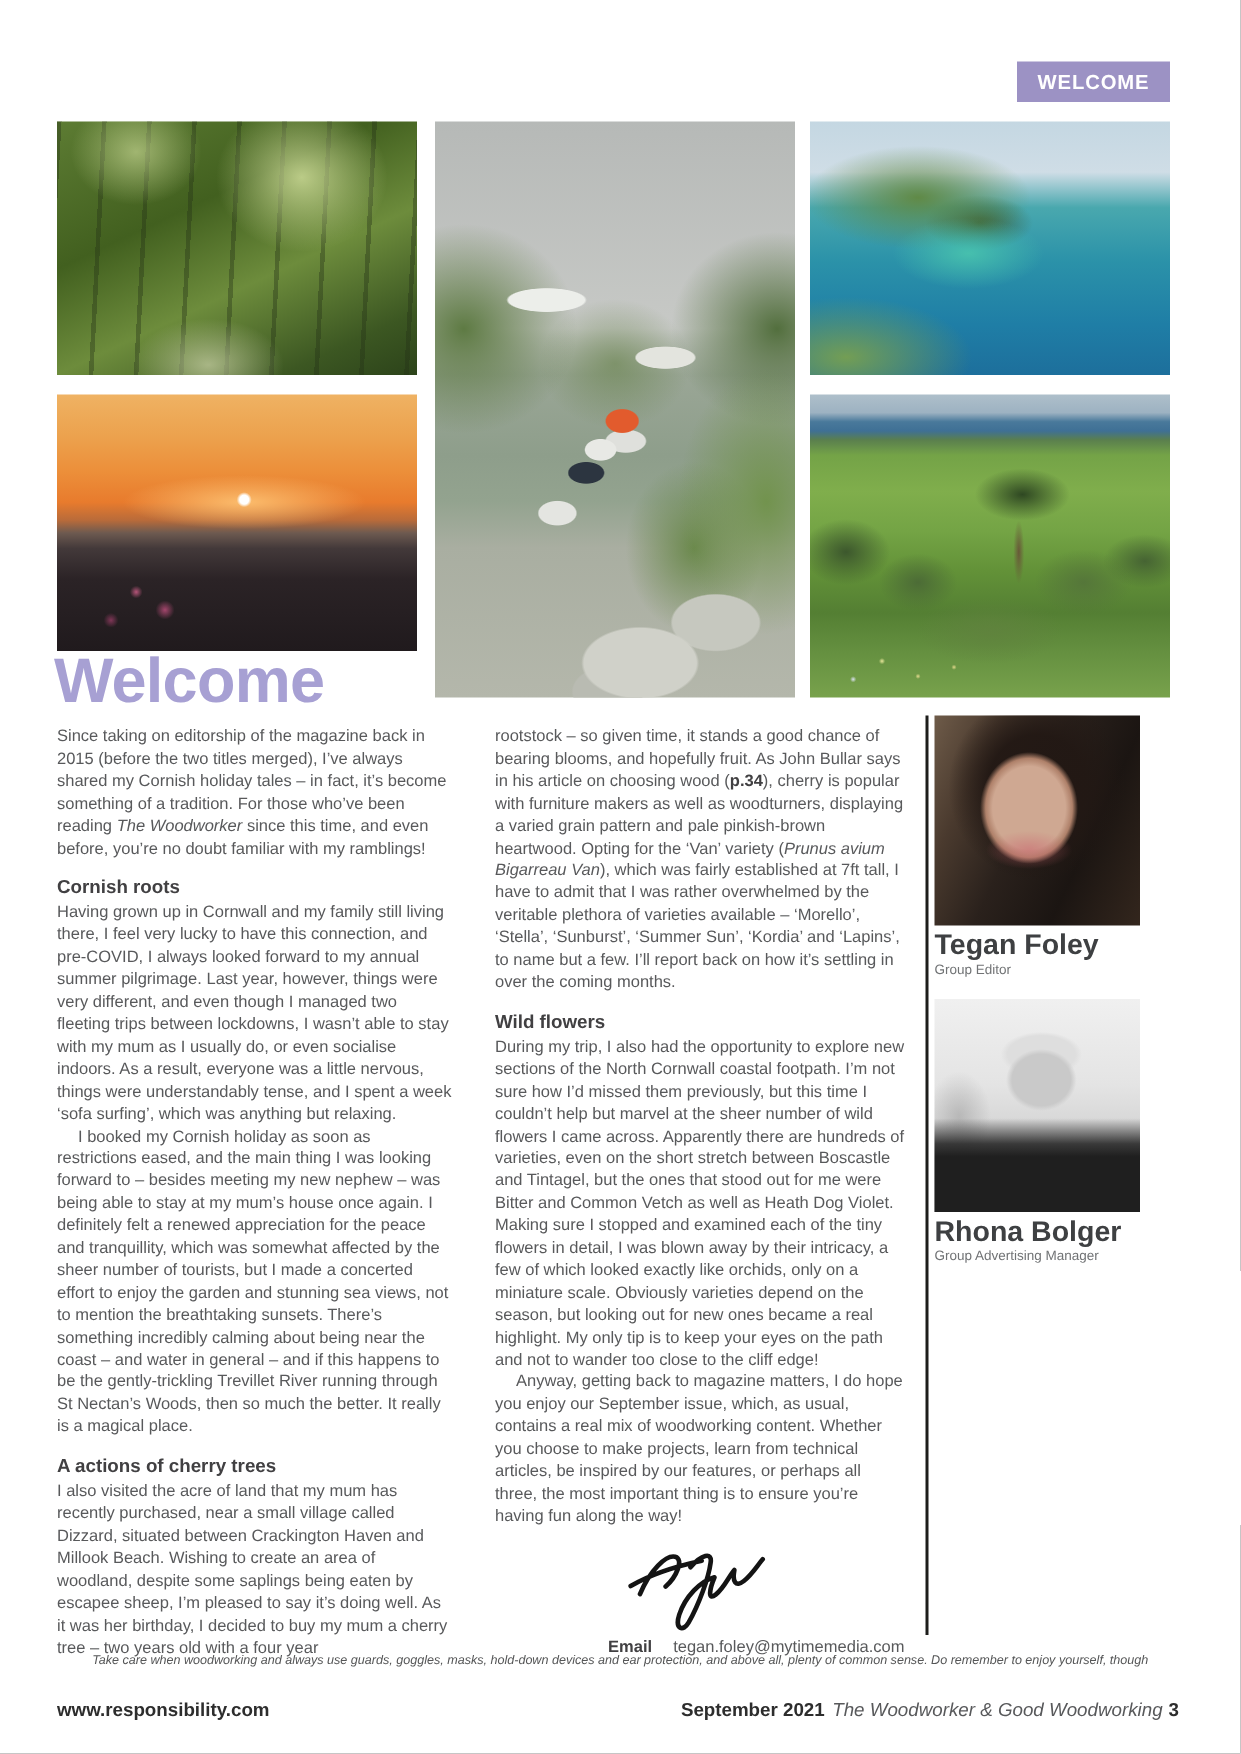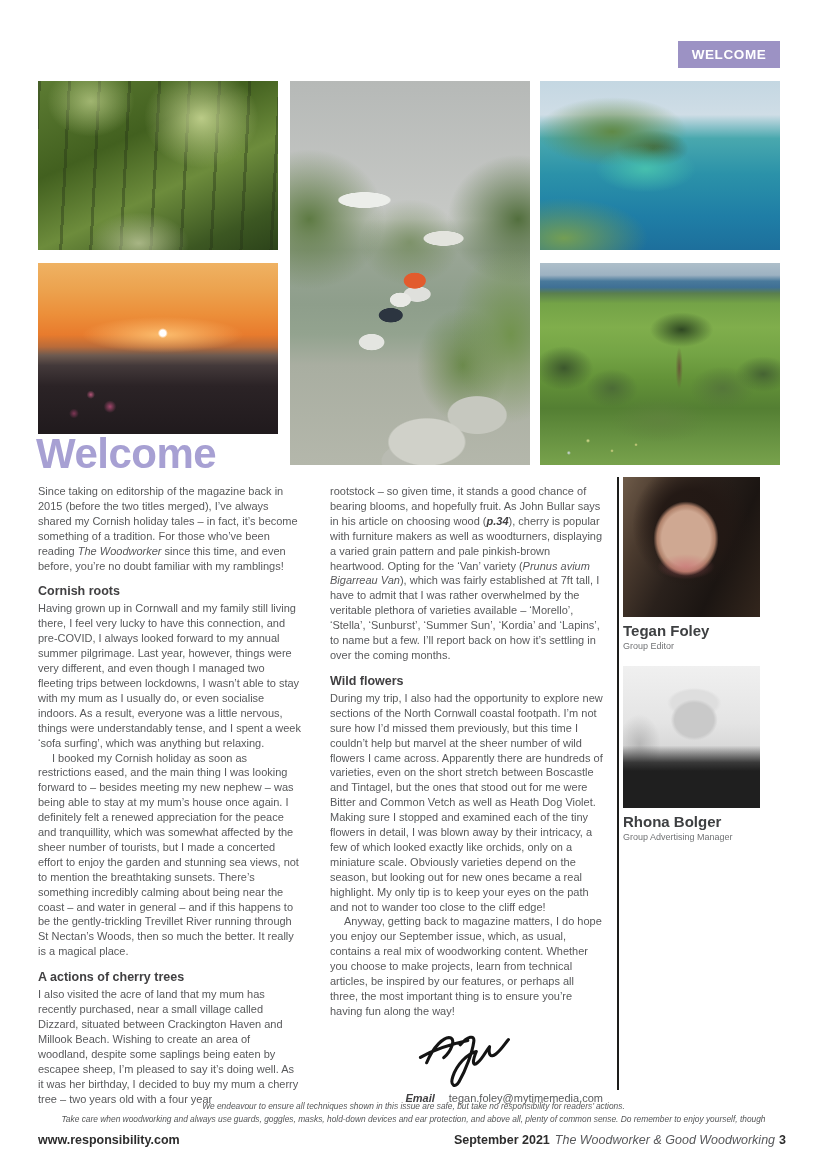--- a/index.html
+++ b/index.html
@@ -68,21 +68,21 @@
          color:#a7a0d3;letter-spacing:-.5px;}
 
   
   .col{position:absolute;top:484px;font-size:11px;line-height:14.9px;color:#58595b;}
   .col-left{left:38px;width:264px;}
   .col-mid{left:330px;width:273px;}
   .col p{margin:0;}
   .col h3{margin:11px 0 3px;font-size:12.5px;line-height:14px;color:#414042;font-weight:700;}
   .col p.ind{text-indent:14px;}
   .col em{font-style:italic;}
-  .col b{font-weight:700;color:#414042;font-style:italic;}
+  .col b{font-weight:700;color:#414042;}
 
   .sig{text-align:center;margin:8px 0 2px;height:62px;}
   .sig svg{transform:rotate(-4deg);}
   .email{text-align:right;font-size:11px;color:#58595b;}
   .email b{color:#414042;margin-right:14px;}
 
   
   .divider{position:absolute;left:617px;top:477px;width:2px;height:613px;background:#1d1d1b;}
   .sidebar{position:absolute;left:623px;top:477px;width:137px;}
   .card{margin-bottom:14px;}
@@ -97,21 +97,21 @@
     radial-gradient(ellipse 30% 16% at 52% 26%, #dedede 0 55%, transparent 66%),
     linear-gradient(to top, #1f1f1f 0 26%, rgba(31,31,31,.85) 32%, transparent 44%),
     radial-gradient(ellipse 22% 30% at 12% 55%, rgba(150,150,150,.5), transparent 70%),
     linear-gradient(#f0f0f0 0%,#e4e4e4 40%,#cfcfcf 70%,#bdbdbd 100%);}
   .pt-phil{height:140px;background:
     radial-gradient(ellipse 30% 30% at 50% 46%, #cfa083 0 50%, rgba(190,140,105,.9) 60%, transparent 68%),
     radial-gradient(ellipse 26% 14% at 50% 24%, rgba(232,229,222,.95), transparent 66%),
     linear-gradient(to top, #5e6470 0 16%, rgba(94,100,112,.9) 22%, transparent 34%),
     repeating-linear-gradient(90deg, rgba(70,80,60,.25) 0 2px, transparent 2px 24px),
     linear-gradient(100deg,#9aa08c 0%,#a8a48a 40%,#8f9478 100%);}
-  .card .name{font-size:15px;font-weight:700;color:#3e4042;margin-top:5px;line-height:17px;}
+  .card .name{font-size:19px;font-weight:700;color:#3e4042;margin-top:5px;line-height:17px;}
   .card .role{font-size:9px;color:#717375;margin-top:2px;line-height:11px;}
 
   
   .disclaimer{position:absolute;left:0;top:1100px;width:100%;text-align:center;
               font-style:italic;font-size:8.4px;line-height:13px;color:#555657;}
   .footer{position:absolute;left:38px;top:1133px;width:748px;display:flex;
           justify-content:space-between;align-items:baseline;font-size:12.5px;}
   .footer .site{font-weight:700;color:#2d2d2d;}
   .footer .fr b{font-weight:700;color:#2d2d2d;}
   .footer .fr em{font-style:italic;color:#58595b;margin:0 4px 0 5px;}
@@ -164,21 +164,20 @@
       <div class="role">Group Editor</div>
     </div>
     <div class="card">
       <div class="portrait pt-rhona"></div>
       <div class="name">Rhona Bolger</div>
       <div class="role">Group Advertising Manager</div>
     </div>
   </div>
 
   <div class="disclaimer">
-    <div>We endeavour to ensure all techniques shown in this issue are safe, but take no responsibility for readers’ actions.</div>
     <div>Take care when woodworking and always use guards, goggles, masks, hold-down devices and ear protection, and above all, plenty of common sense. Do remember to enjoy yourself, though</div>
   </div>
 
   <div class="footer">
     <span class="site">www.responsibility.com</span>
     <span class="fr"><b>September 2021</b><em>The Woodworker &amp; Good Woodworking</em><b>3</b></span>
   </div>
 
 </div>
 

